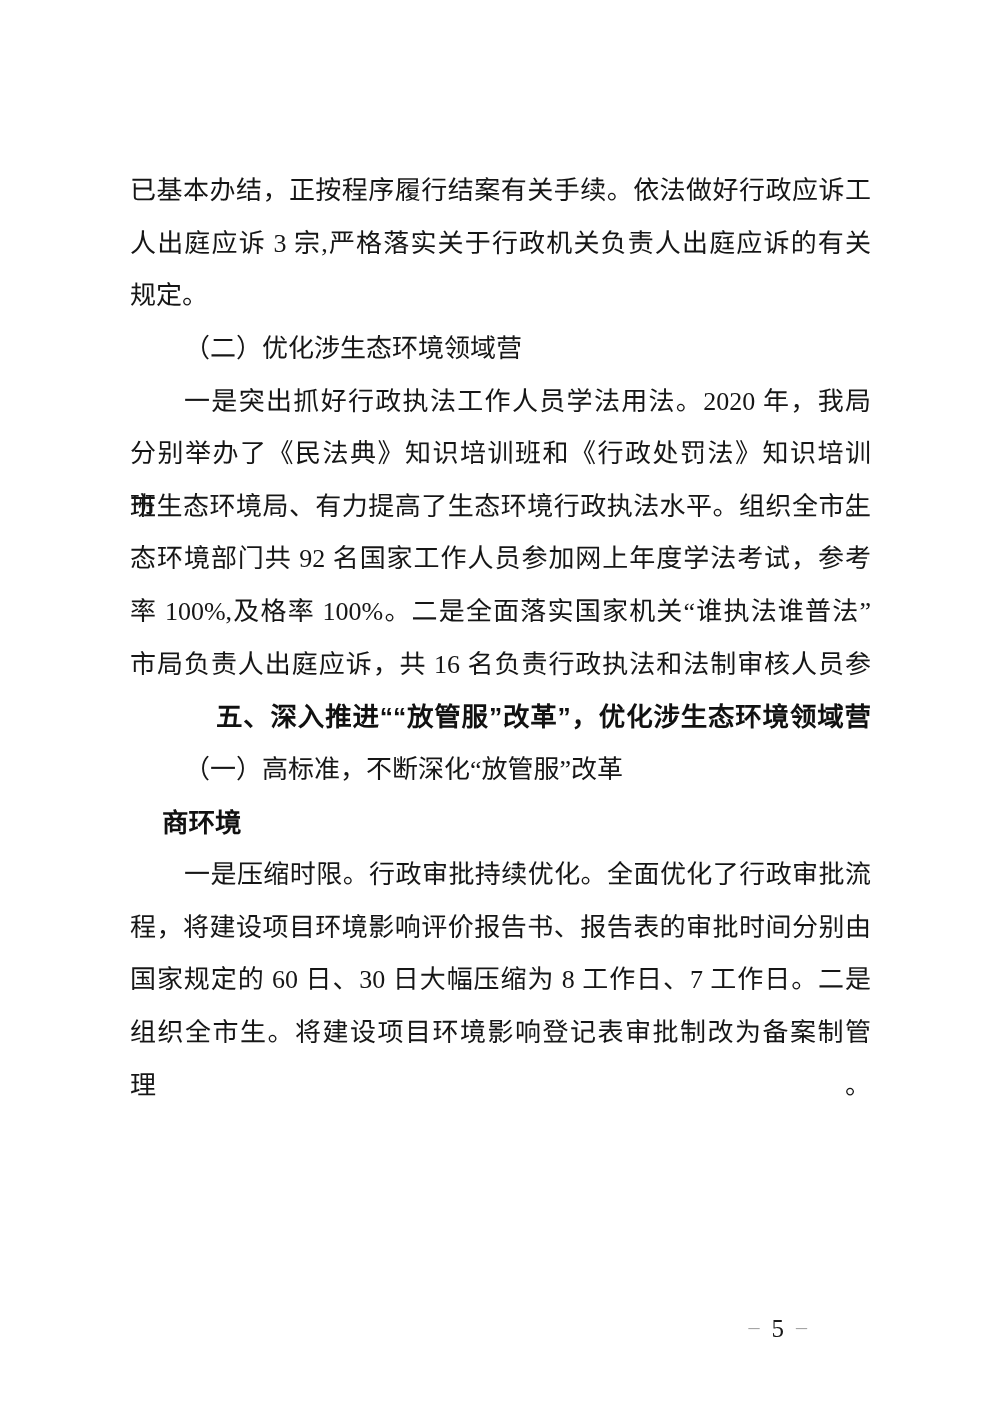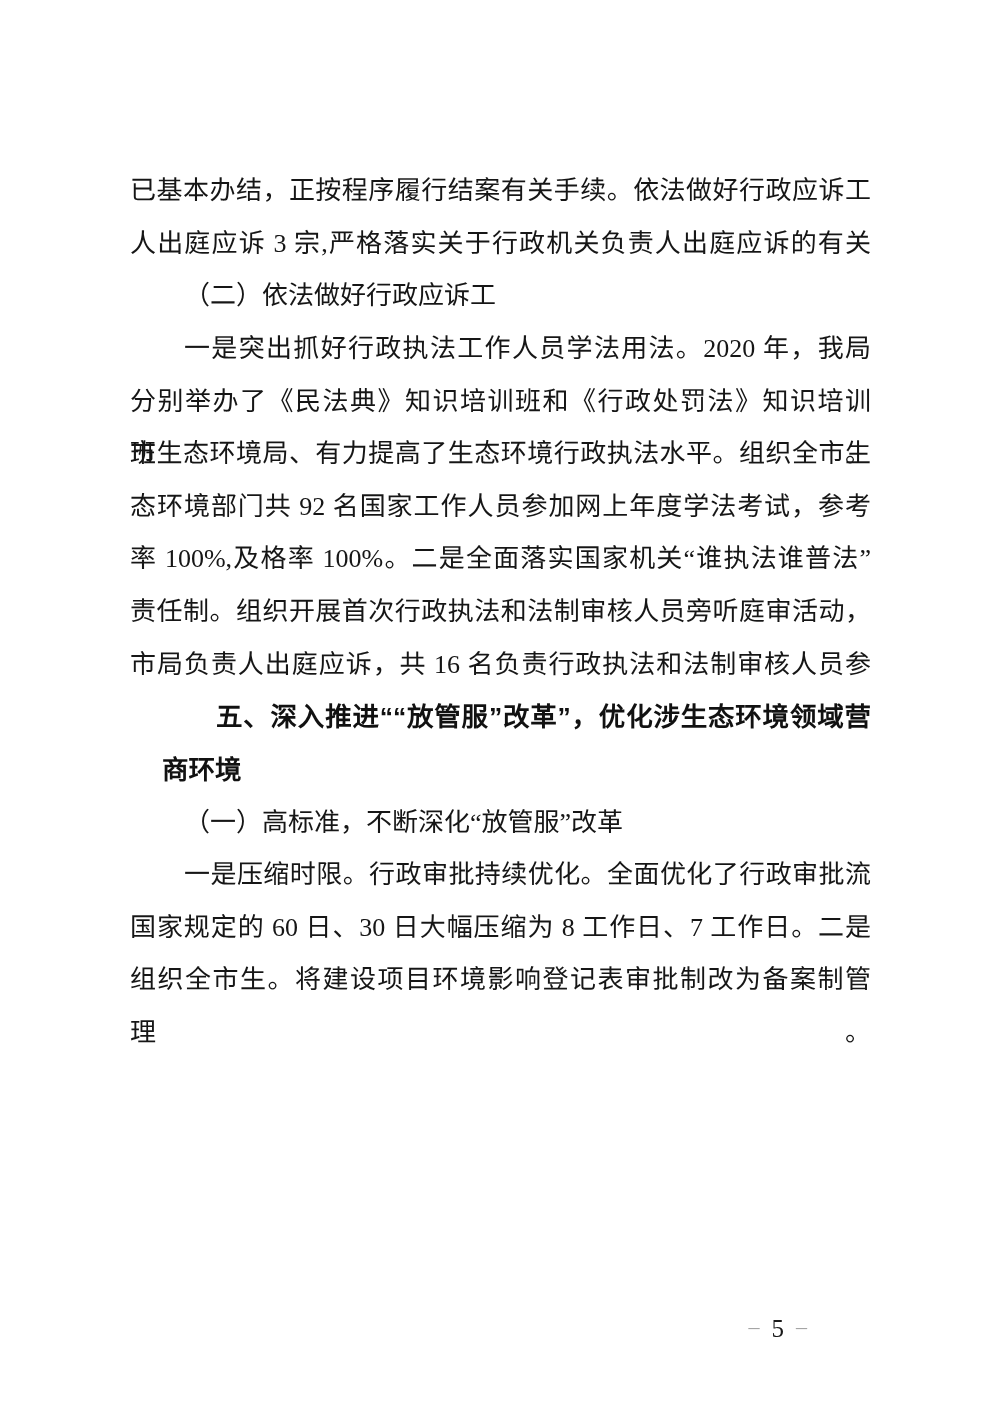--- a/index.html
+++ b/index.html
@@ -65,32 +65,33 @@
   }
 </style>
 </head>
 <body>
 
 <div class="page">
 
   <div class="textblock">
     <div class="ln j">已基本办结，正按程序履行结案有关手续。依法做好行政应诉工</div>
     <div class="ln j">人出庭应诉 3 宗,严格落实关于行政机关负责人出庭应诉的有关</div>
-    <div class="ln sub ind">（二）依法做好行政应诉工</div>
+    <div class="ln">规定。</div>
+    <div class="ln sub ind">（二）优化涉生态环境领域营</div>
     <div class="ln ind j">一是突出抓好行政执法工作人员学法用法。2020 年，我局</div>
     <div class="ln j">分别举办了《民法典》知识培训班和《行政处罚法》知识培训班。</div>
     <div class="ln j">市生态环境局、有力提高了生态环境行政执法水平。组织全市生</div>
     <div class="ln j">态环境部门共 92 名国家工作人员参加网上年度学法考试，参考</div>
     <div class="ln j">率 100%,及格率 100%。二是全面落实国家机关“谁执法谁普法”</div>
-    <div class="ln j">责任制。组织开展首次行政执法和法制审核人员旁听庭审活动，</div>
     <div class="ln j">市局负责人出庭应诉，共 16 名负责行政执法和法制审核人员参</div>
     <div class="ln h1 ind j">五、深入推进““放管服”改革”，优化涉生态环境领域营</div>
+    <div class="ln sub ind">（一）高标准，不断深化“放管服”改革</div>
     <div class="ln h1">商环境</div>
-    <div class="ln sub ind">（一）高标准，不断深化“放管服”改革</div>
     <div class="ln ind j">一是压缩时限。行政审批持续优化。全面优化了行政审批流</div>
+    <div class="ln j">程，将建设项目环境影响评价报告书、报告表的审批时间分别由</div>
     <div class="ln j">国家规定的 60 日、30 日大幅压缩为 8 工作日、7 工作日。二是</div>
     <div class="ln j">组织全市生。将建设项目环境影响登记表审批制改为备案制管理。</div>
   </div>
 
   <div class="footer">
     <span class="dash">–</span><span class="num">5</span><span class="dash">–</span>
   </div>
 
 </div>
 

